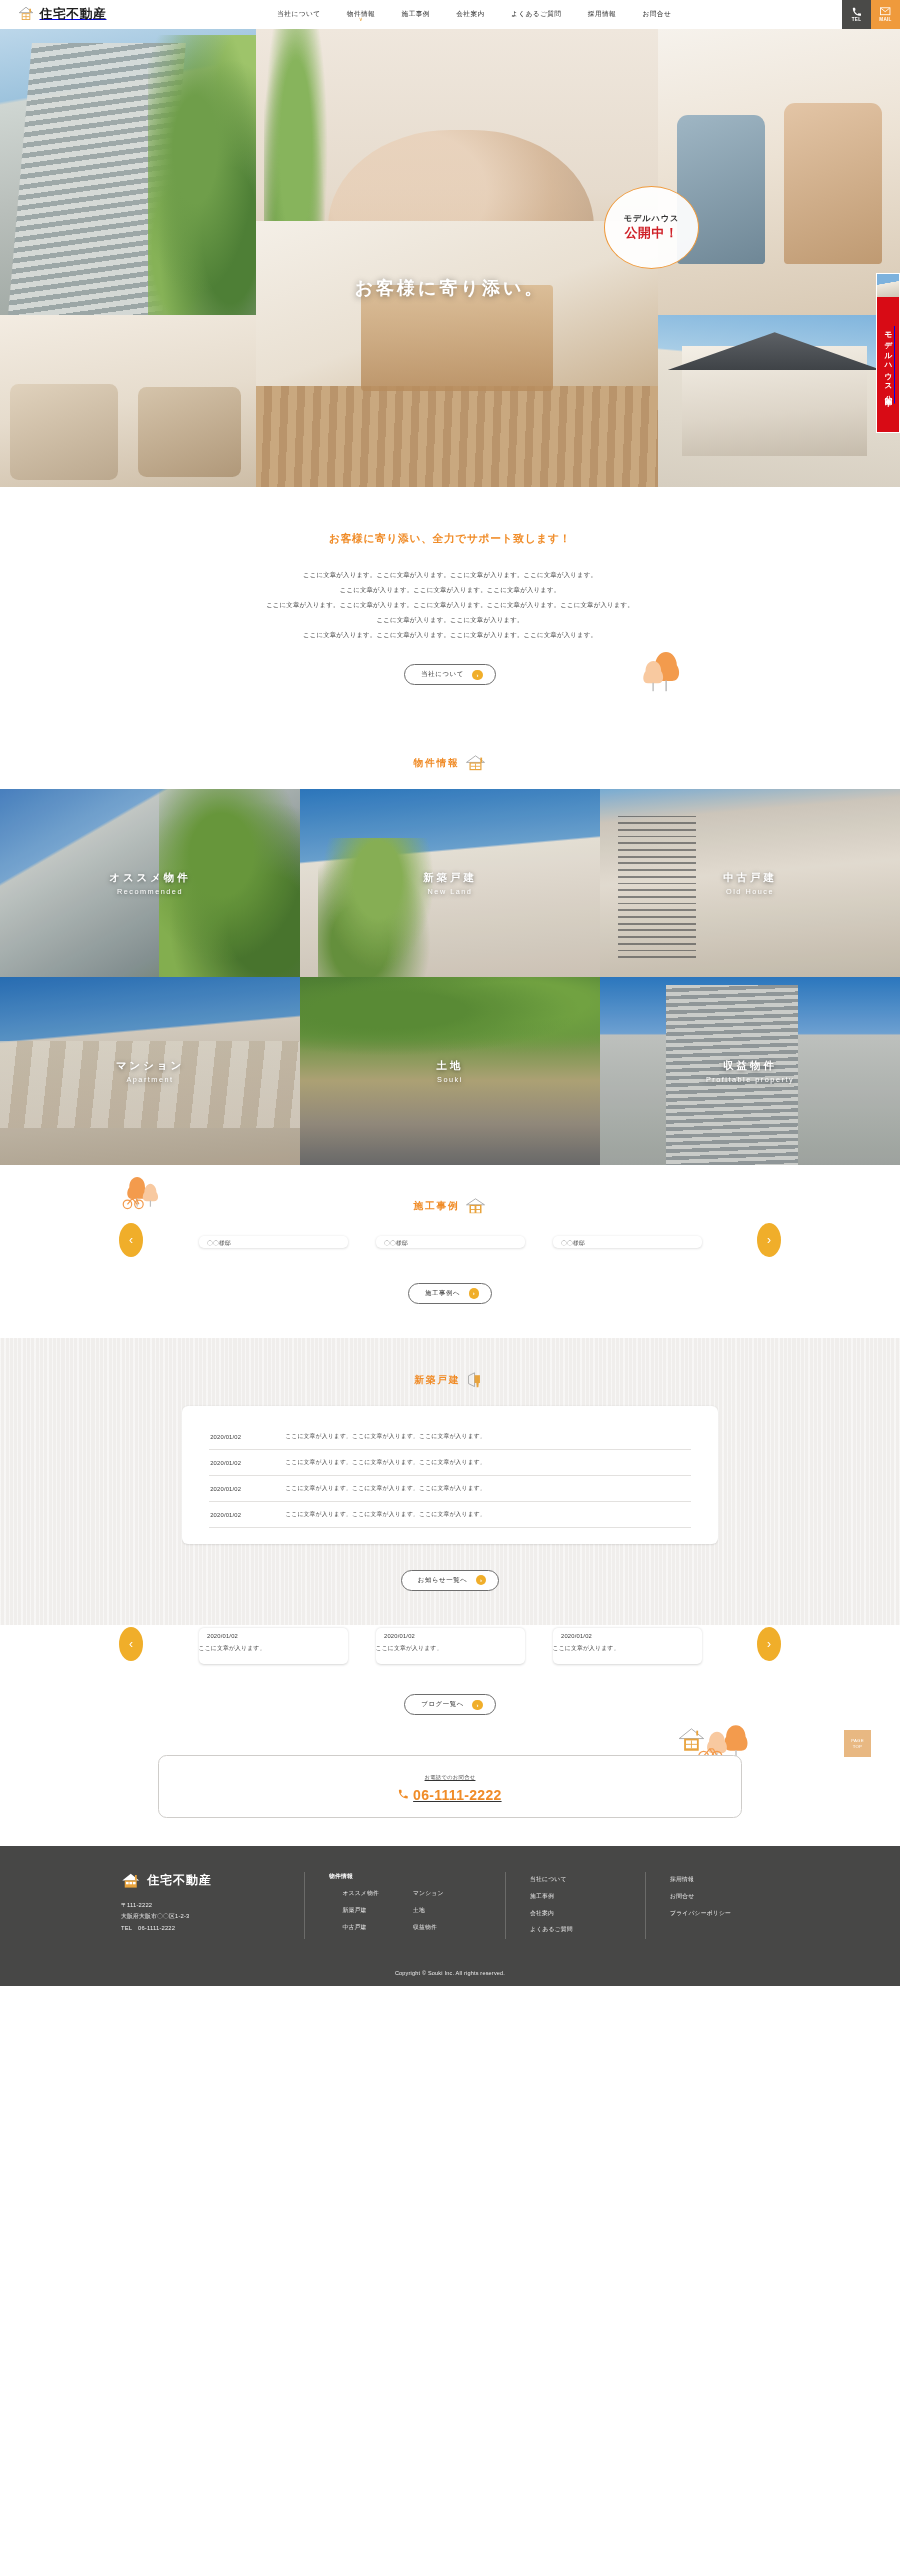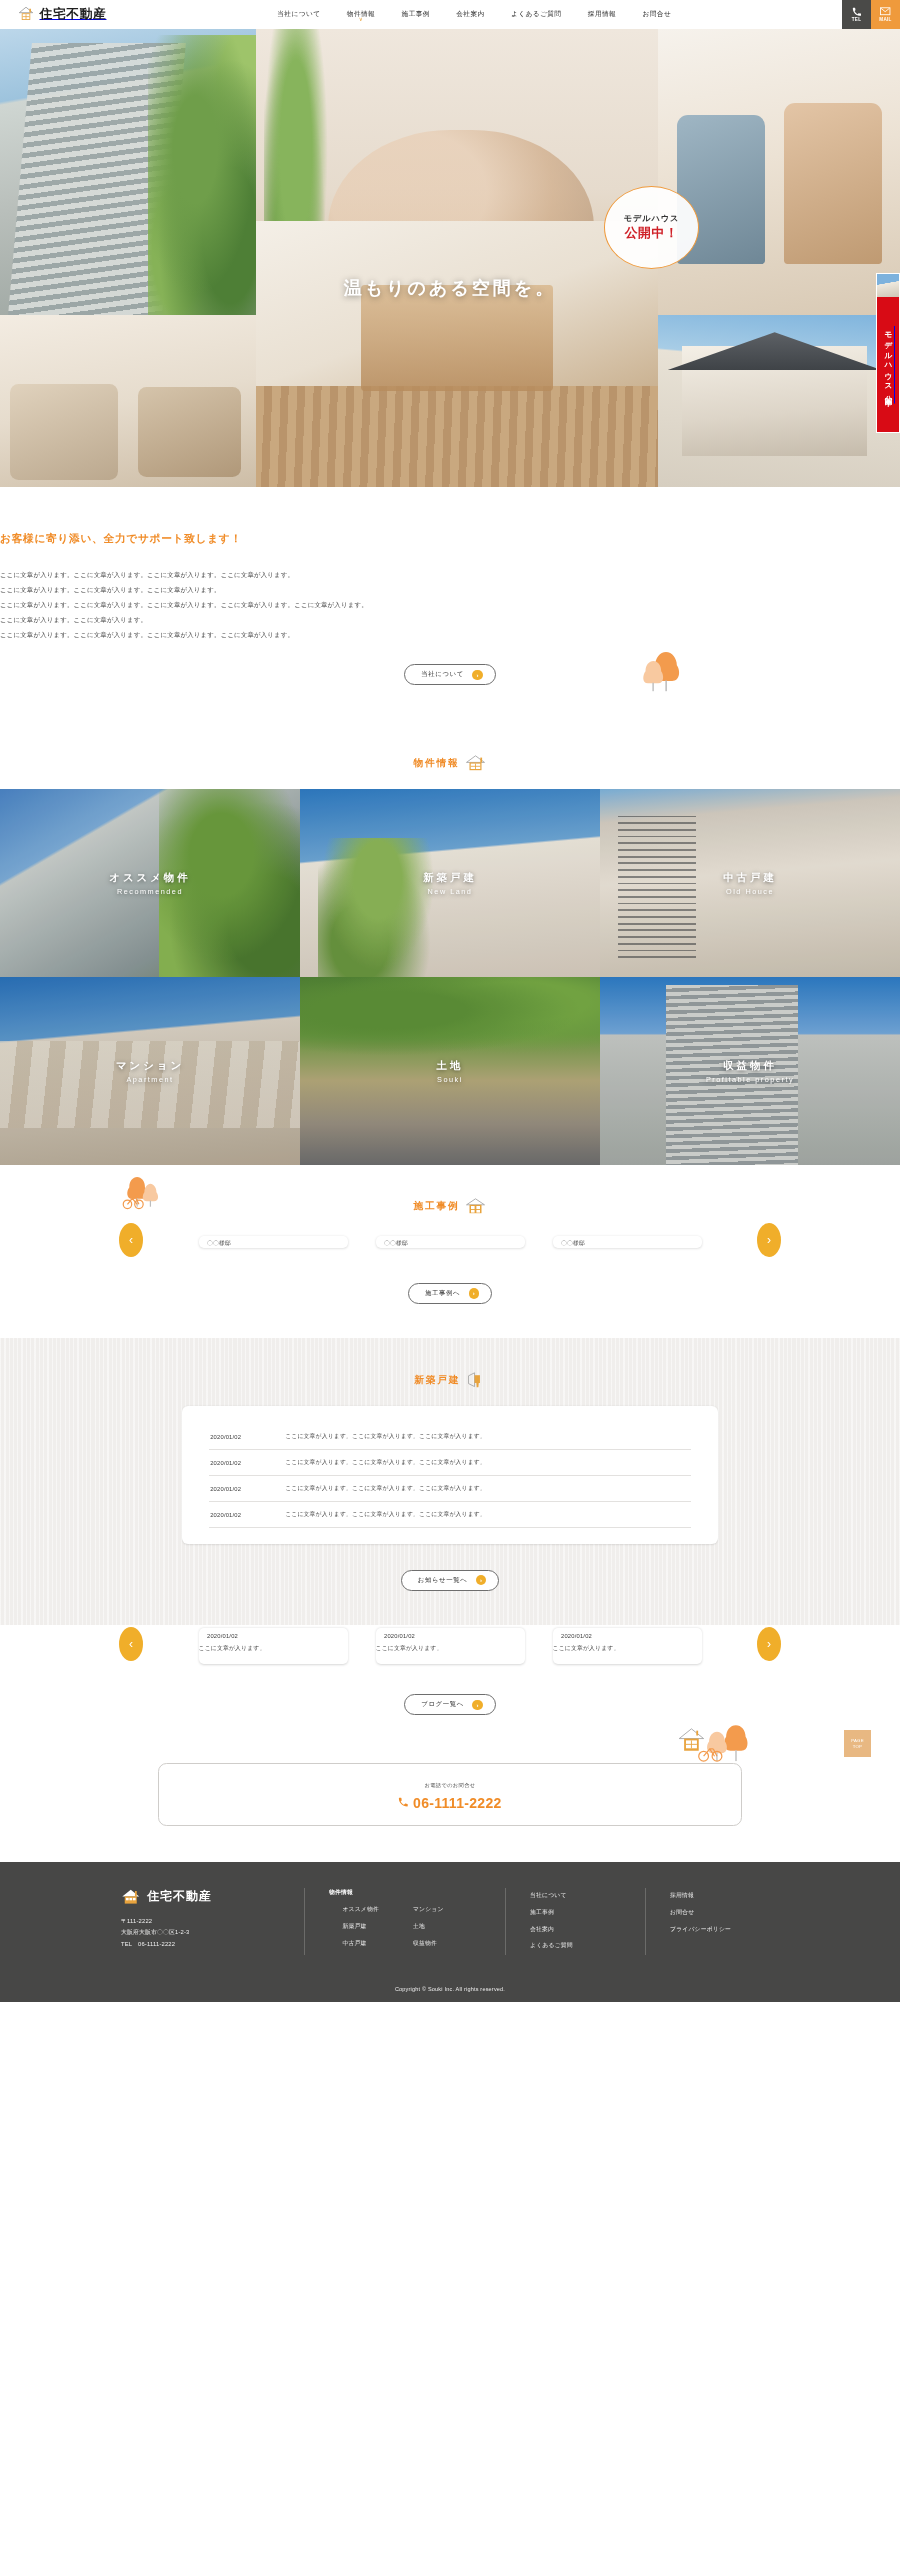--- a/index.html
+++ b/index.html
@@ -163,21 +163,21 @@
     width:100%; height:23px; flex:none;
     background:linear-gradient(170deg,#7db2dd 0 40%,#efe9de 41%,#cfc6b6 100%);
   }
   .side-banner .txt {
     flex:1; display:flex; align-items:center; justify-content:center;
     writing-mode:vertical-rl; font-size:7.6px; color:#fff; font-weight:700;
     letter-spacing:1.8px; padding:4.9px 0;
   }
 
   
-  .intro { padding:45px 0 37px; position:relative; }
+  .intro { padding:45px 0 37px; text-align:center; position:relative; }
   .intro h2 {
     font-size:10.7px; color:#f08c28; font-weight:700; letter-spacing:0.7px;
     margin-bottom:21px;
   }
   .intro p {
     font-size:6.4px; color:#3b3b3b; line-height:2.35; letter-spacing:0.2px;
   }
   .btn-wrap { margin-top:22px; display:flex; justify-content:center; }
   .btn-pill {
     display:inline-flex; align-items:center; gap:8.5px;
@@ -290,22 +290,22 @@
   .news-row {
     display:flex; align-items:center; gap:34px; padding:8px 1.2px;
     border-bottom:0.6px solid #e3e1df; text-decoration:none; cursor:pointer;
   }
   .news-row .d { font-size:5.8px; color:#3b3b3b; width:41px; flex:none; letter-spacing:0.2px; }
   .news-row .t { font-size:5.8px; color:#3b3b3b; letter-spacing:0.2px; }
 
   
   .contact-sec { padding:34px 0 28px; position:relative; }
   .contact-box {
-    width:584px; margin:8px auto; border:0.6px solid #cfcdca; border-radius:8.5px;
-    background:#fff; display:flex; position:relative; z-index:4;
+    width:584px; margin:0 auto; border:0.6px solid #cfcdca; border-radius:8.5px;
+    background:#fff; display:flex; position:relative; z-index:4;text-decoration:underline;
   }
   .contact-half {
     flex:1; padding:13.4px 0 14.6px; text-align:center; text-decoration:none;
     display:block; cursor:pointer;
   }
   .contact-half + .contact-half { border-left:0.6px solid #cfcdca; }
   .contact-half .sm { font-size:5.2px; color:#4a4a4a; letter-spacing:0.4px; }
   .contact-half .big {
     margin-top:6px; font-size:14px; color:#f08c28; font-weight:700;
     letter-spacing:0.3px; display:flex; align-items:center; justify-content:center; gap:4.3px;
@@ -404,21 +404,21 @@
           <div class="ph ph-reading"></div>
         </div>
       <div class="hcell left-bot">
           <div class="ph ph-family-sofa"></div>
         </div>
       <div class="hcell right-bot">
           <div class="ph ph-house-ext"></div>
         </div>
     </div>
 
-    <div class="hero-title">温もりのある空間を。</div>
+    <div class="hero-title">お客様に寄り添い。</div>
 
     <div class="badge-mh">
       <div class="disc">
         <div class="l1">モデルハウス</div>
         <div class="l2">公開中！</div>
       </div>
     </div>
 
     <a class="side-banner" href="#">
       <span class="pic"></span>

